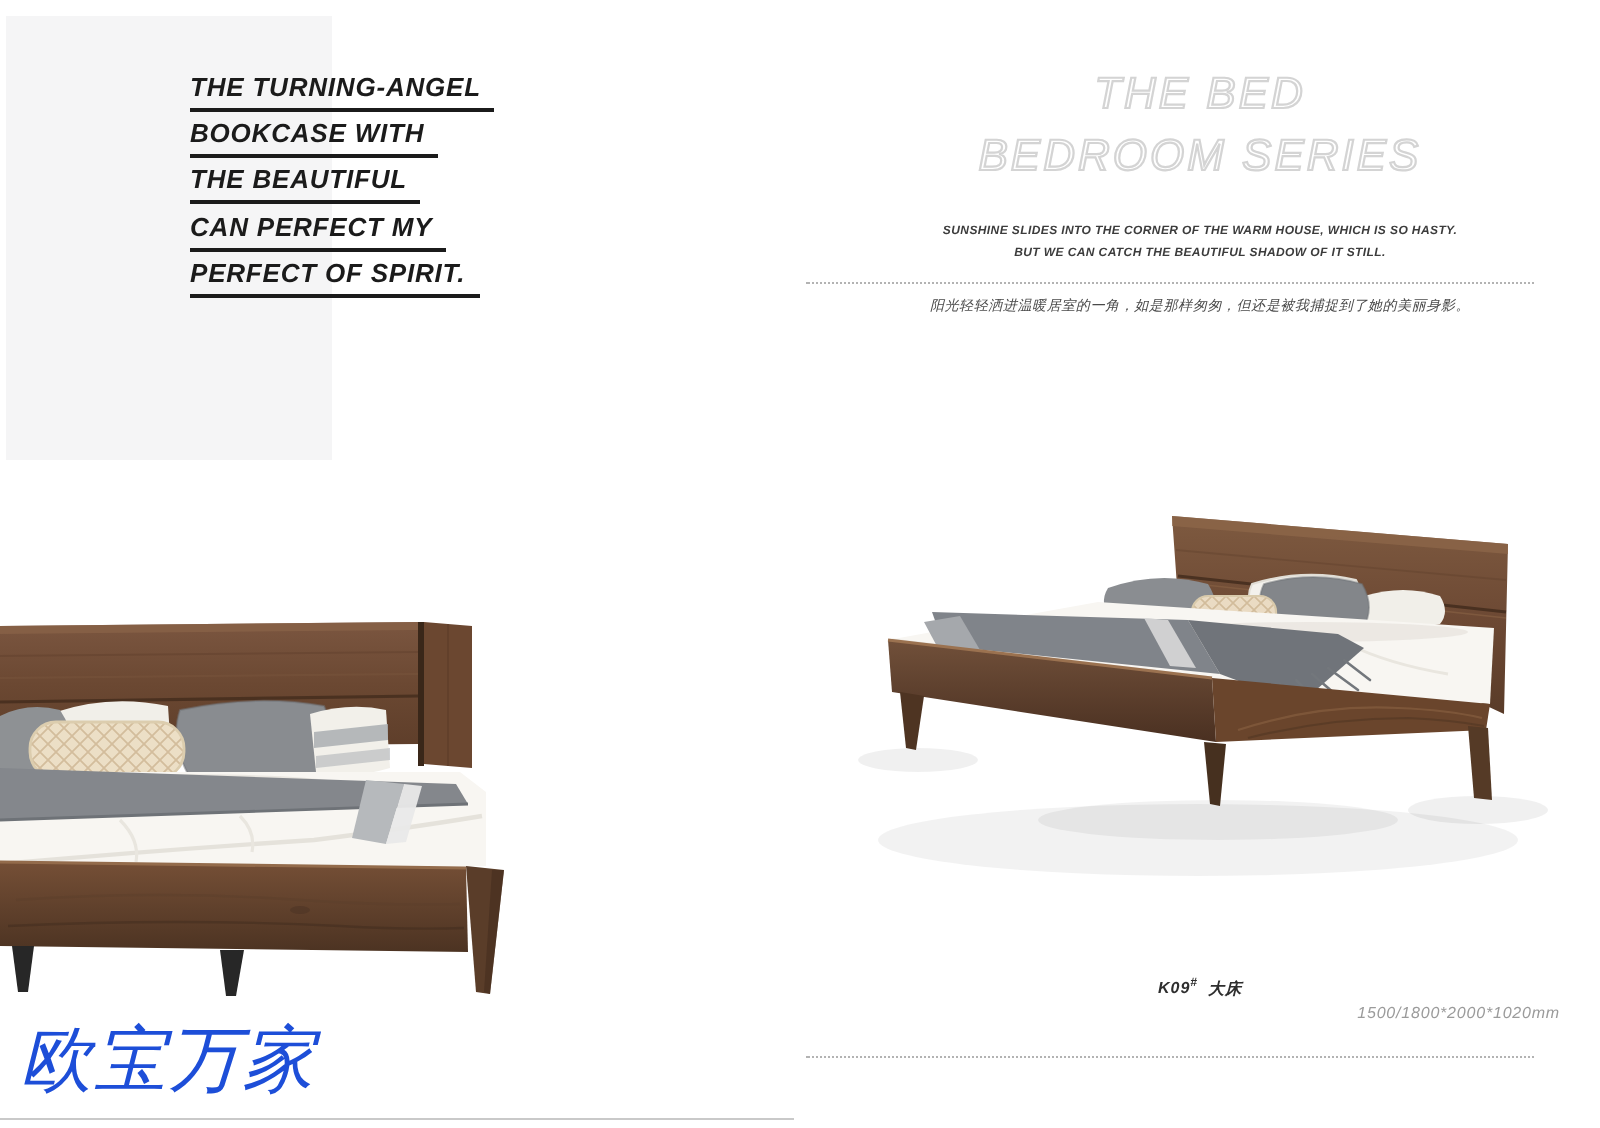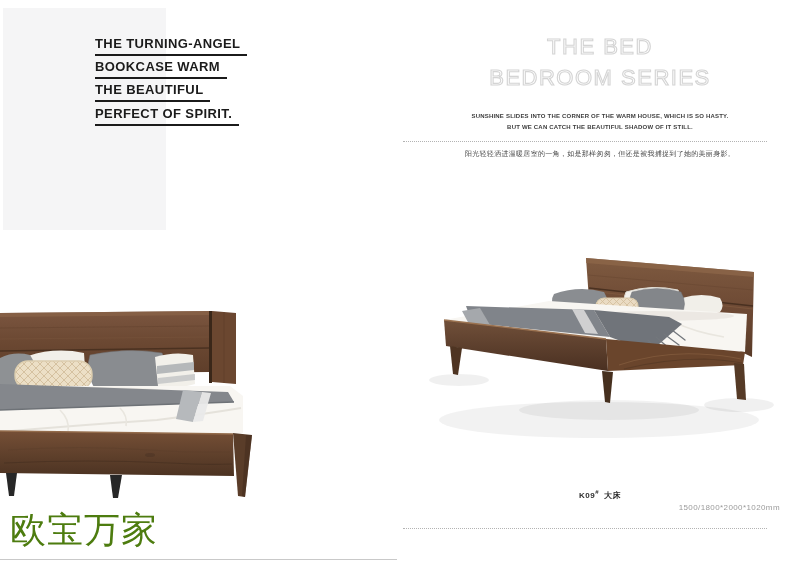--- a/index.html
+++ b/index.html
@@ -1,29 +1,30 @@
 <!DOCTYPE html>
 <html><head>
 <meta charset="utf-8">
 <style>
   html,body{margin:0;padding:0;background:#ffffff;}
   .page{
     position:relative;width:800px;height:564px;background:#ffffff;overflow:hidden;
     font-family:"Liberation Sans", sans-serif;
+    font-style:italic;
   }
   
   .gray-panel{position:absolute;left:3px;top:8px;width:163px;height:222px;background:#f5f5f6;}
   .intro{position:absolute;left:95px;top:36px;}
   .intro-line{
     display:table;font-size:13px;line-height:15px;font-weight:700;color:#1b1b1b;
     letter-spacing:.4px;border-bottom:2px solid #1b1b1b;padding:0 7px 3px 0;margin-bottom:3.2px;
     white-space:nowrap;
   }
   .bed-left{position:absolute;left:0;top:292px;width:256px;height:222px;}
-  .brand{position:absolute;left:10px;top:508px;font-size:36px;line-height:44px;color:#4d7c0f;
+  .brand{position:absolute;left:10px;top:508px;font-size:36px;line-height:44px;color:#1d4ed8;
     font-weight:500;letter-spacing:1px;white-space:nowrap;}
   .page-edge-line{position:absolute;left:0;top:559px;width:397px;height:1px;background:#c9c9c9;}
   
   .series-title{position:absolute;left:420px;top:31px;width:360px;text-align:center;}
   .outline-line{
     font-size:22px;line-height:31px;font-weight:400;letter-spacing:1.5px;color:#ffffff;
     -webkit-text-stroke:1.1px #d4d4d4;white-space:nowrap;
   }
   .tagline-en{position:absolute;left:420px;top:111px;width:360px;text-align:center;
     font-size:6px;line-height:11px;font-weight:700;color:#3c3c3c;letter-spacing:.2px;}
@@ -41,22 +42,23 @@
 </style>
 </head>
 <body>
 
 <div class="page">
 
   <div class="gray-panel"></div>
 
   <div class="intro">
     <span class="intro-line">THE TURNING-ANGEL</span>
-    <span class="intro-line">BOOKCASE WARM</span>
+    <span class="intro-line">BOOKCASE WITH</span>
     <span class="intro-line">THE BEAUTIFUL</span>
+    <span class="intro-line">CAN PERFECT MY</span>
     <span class="intro-line">PERFECT OF SPIRIT.</span>
   </div>
 
   <svg class="bed-left" viewBox="0 0 256 222" xmlns="http://www.w3.org/2000/svg">
     <defs>
       <linearGradient id="lbHead" x1="0" y1="0" x2="0" y2="1">
         <stop offset="0" stop-color="#7b5640"></stop>
           <stop offset="0.5" stop-color="#6b4832"></stop>
           <stop offset="1" stop-color="#5e3e2a"></stop>
       </linearGradient>

